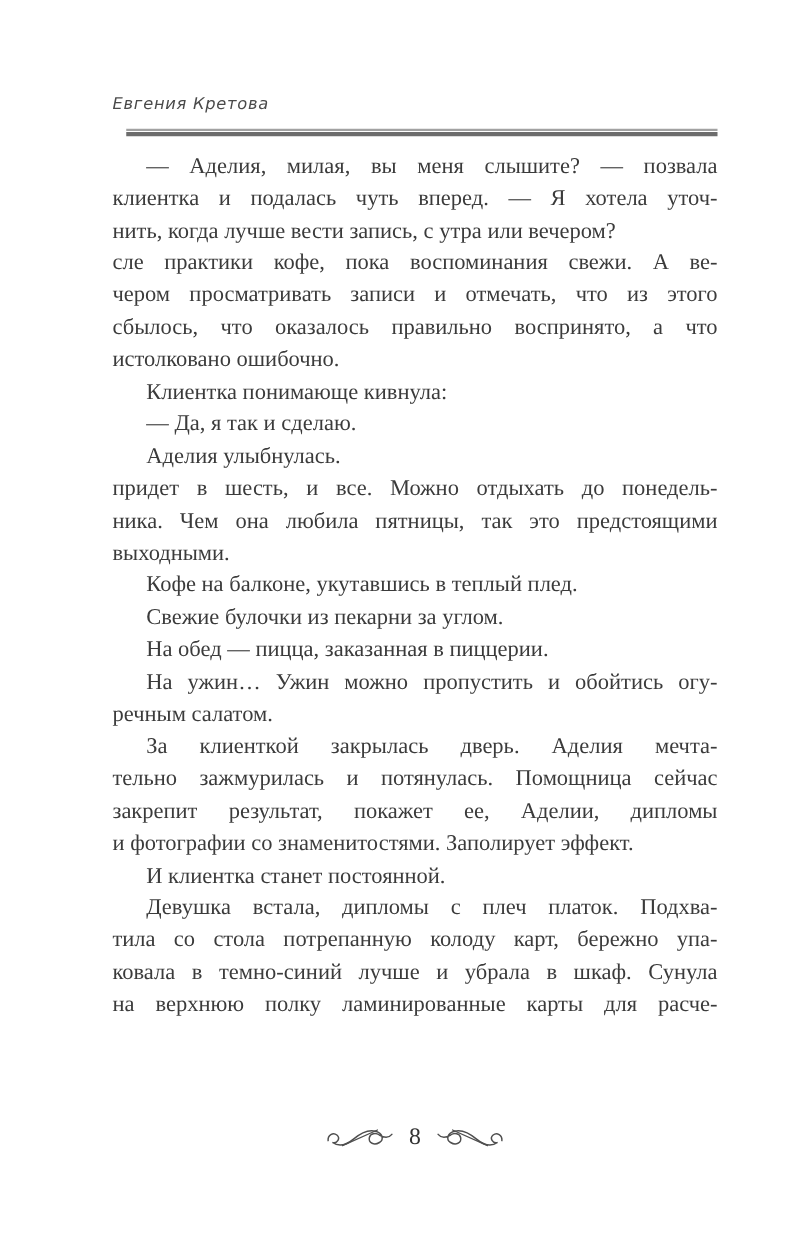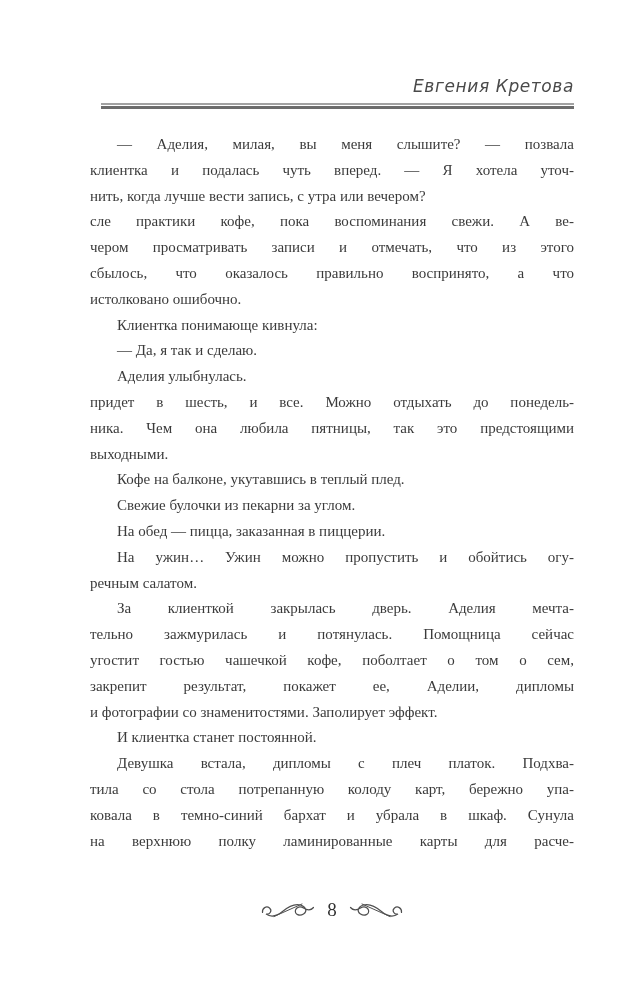--- a/index.html
+++ b/index.html
@@ -13,46 +13,46 @@
     height: 1001px;
     background: #ffffff;
     overflow: hidden;
     font-family: "Liberation Serif", serif;
   }
   .running-header {
     position: absolute;
     top: 76px;
     left: 90px;
     width: 484px;
-    text-align: right;
+    text-align: left;
     font-family: "DejaVu Sans", sans-serif;
     font-style: italic;
-    font-size: 17px;
+    font-size: 13px;
     letter-spacing: 0.6px;
     color: #4a4a4a;
   }
   .header-rule {
     position: absolute;
     top: 103px;
     left: 101px;
     width: 473px;
     height: 6px;
     background: linear-gradient(
       to bottom,
       #a2a2a2 0px, #a2a2a2 1.5px,
       #ffffff 1.5px, #ffffff 2.5px,
       #6c6c6c 2.5px, #6c6c6c 6px
     );
   }
   .text-block {
     position: absolute;
-    top: 132px;
+    top: 120px;
     left: 90px;
     width: 484px;
-    font-size: 15px;
+    font-size: 18px;
     line-height: 25.8px;
     color: #3b3b3b;
   }
   .line {
     text-align: justify;
     text-align-last: justify;
     white-space: normal;
   }
   .line.last {
     text-align-last: left;
@@ -105,27 +105,26 @@
       <div class="line">придет в шесть, и все. Можно отдыхать до понедель-</div>
       <div class="line">ника. Чем она любила пятницы, так это предстоящими</div>
       <div class="line last">выходными.</div>
       <div class="line indent last">Кофе на балконе, укутавшись в теплый плед.</div>
       <div class="line indent last">Свежие булочки из пекарни за углом.</div>
       <div class="line indent last">На обед — пицца, заказанная в пиццерии.</div>
       <div class="line indent">На ужин… Ужин можно пропустить и обойтись огу-</div>
       <div class="line last">речным салатом.</div>
       <div class="line indent">За клиенткой закрылась дверь. Аделия мечта-</div>
       <div class="line">тельно зажмурилась и потянулась. Помощница сейчас</div>
-      <div class="line">угостит гостью чашечкой кофе, поболтает о том о сем,</div>
       <div class="line">закрепит результат, покажет ее, Аделии, дипломы</div>
       <div class="line last">и фотографии со знаменитостями. Заполирует эффект.</div>
       <div class="line indent last">И клиентка станет постоянной.</div>
       <div class="line indent">Девушка встала, дипломы с плеч платок. Подхва-</div>
       <div class="line">тила со стола потрепанную колоду карт, бережно упа-</div>
-      <div class="line">ковала в темно-синий бархат и убрала в шкаф. Сунула</div>
+      <div class="line">ковала в темно-синий лучше и убрала в шкаф. Сунула</div>
       <div class="line">на верхнюю полку ламинированные карты для расче-</div>
     </div>
 
   <div class="footer">
     <span class="flourish left">
       <svg width="54" height="20" viewBox="0 0 54 20" fill="none" xmlns="http://www.w3.org/2000/svg">
         <path d="M1.5,12.5 C1,8 5.5,5.5 8.5,8 C11.5,10.5 9,15 5,14 C10,17.5 16,16 21.5,11.5 C28,6 34,3.5 39.5,5 C45,6.5 46.5,11.5 42.5,14 C38.5,16.5 33.5,14.5 34.5,10 C35.3,6.8 39.5,6 42.5,8 C46.5,10.5 50,10.5 52.5,7.5" stroke="#4f4f4f" stroke-width="1.2" stroke-linecap="round"></path>
         <path d="M13,16.5 L41,4" stroke="#4f4f4f" stroke-width="1" stroke-linecap="round"></path>
       </svg>
     </span>

